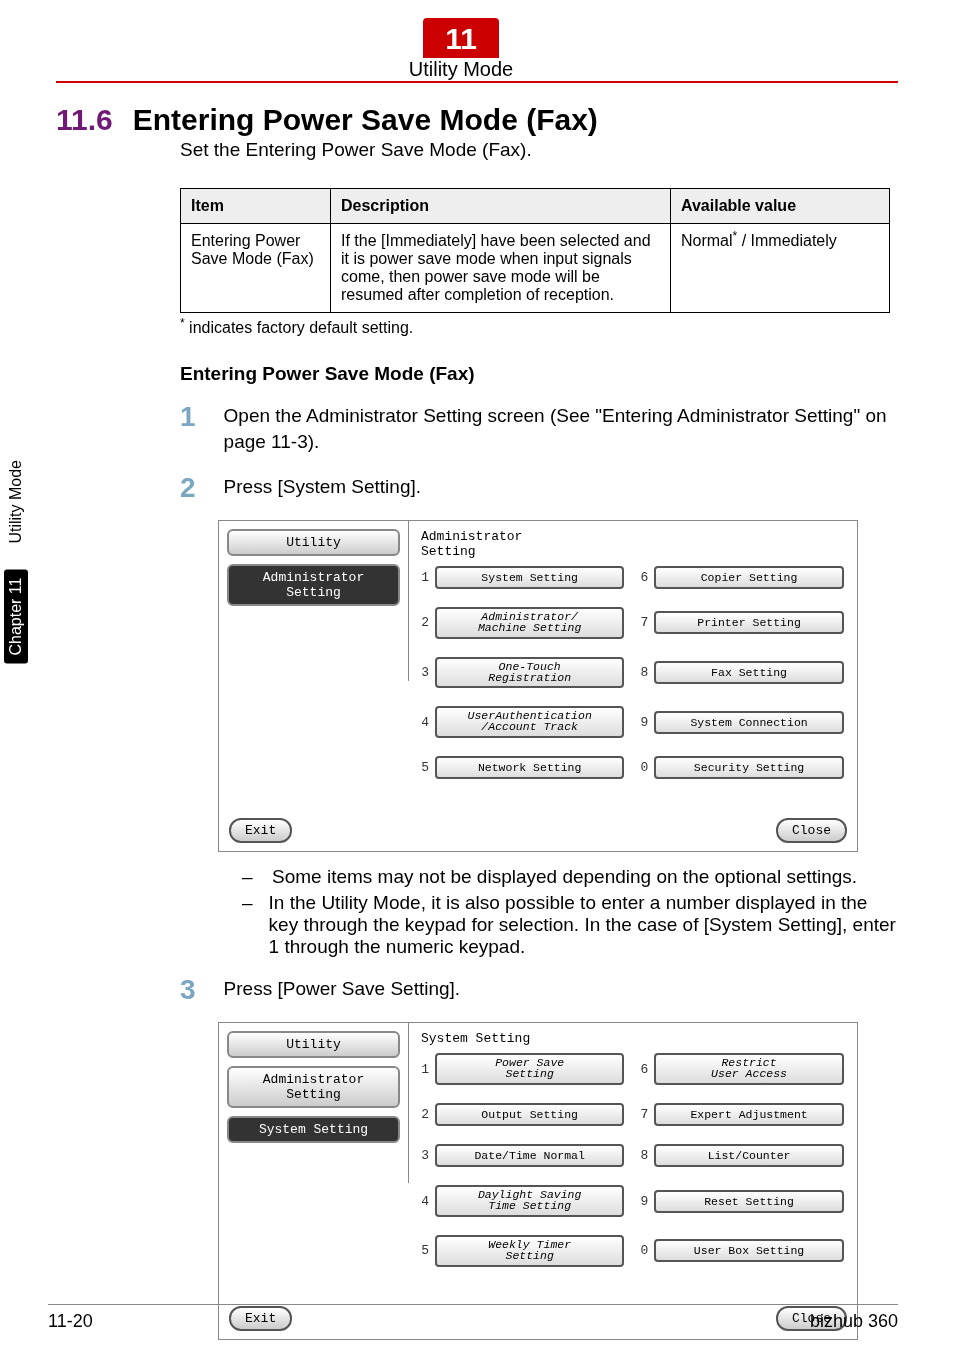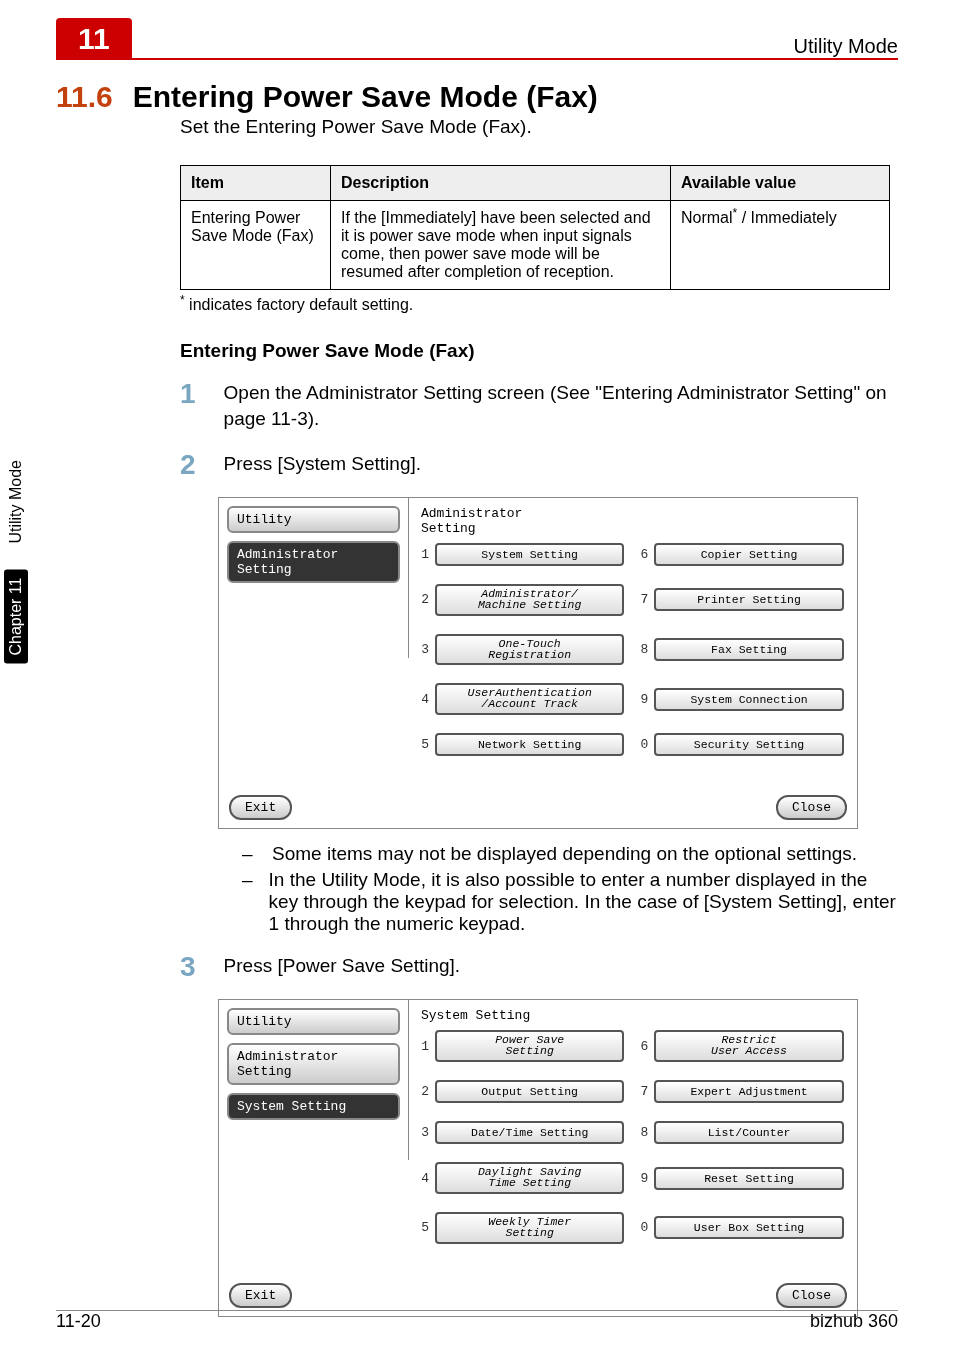--- a/index.html
+++ b/index.html
@@ -8,40 +8,41 @@
     font-family: Arial, Helvetica, sans-serif;
     font-size: 19px;
     background: #fff;
     color: #000;
     width: 954px;
     height: 1352px;
     position: relative;
   }
   .hdr {
     display: flex;
-    align-items: flex-end;
+    align-items: center;
     justify-content: space-between;
-    padding: 18px 56px 0 56px;
+    padding: 18px 56px 0 24px;
+    flex-direction: column;
   }
   .chtab {
     background: #c00;
     color: #fff;
     font-weight: bold;
     font-size: 30px;
     padding: 4px 22px 2px 22px;
     border-radius: 4px 4px 0 0;
   }
   .hdr-right { font-size: 20px; }
   .rule { border-top: 2px solid #c00; margin: 0 56px 24px 56px; }
   .sec {
     display: flex;
     padding: 0 56px;
     gap: 20px;
   }
-  .secnum { color: #c2410c; font-weight: bold; font-size: 30px; margin-top: -4px;}
+  .secnum { color: #701a75; font-weight: bold; font-size: 30px; margin-top: -4px;}
   .sectitle { font-weight: bold; font-size: 30px; margin-top: -4px;}
   .para { padding: 0 56px 0 180px; margin: 0 0 24px 0; line-height: 1.4; }
   .tbl {
     margin: 0 56px 6px 180px;
     border-collapse: collapse;
     width: 710px;
     font-size: 16px;
     border-radius: 25px;
   }
   .tbl th, .tbl td { border: 1px solid #000; padding: 8px 10px; text-align: left; vertical-align: top;}
@@ -67,21 +68,21 @@
   .panel-top { display:flex; align-items:flex-start;}
   .panel-left {
     width:190px; padding:8px; border-right:1px solid #888;
     display:flex; flex-direction:column; gap:8px; min-height:160px;
     position: relative;
   }
   .panel-right { flex:1; padding:6px 8px 36px 8px;}
   .tab {
     background: linear-gradient(#fff,#ccc);
     border:2px solid #888; border-radius:6px;
-    padding:4px 8px; text-align:left;
+    padding:4px 8px; text-align:center;
   }
   .tab.inv { background:#333; color:#fff;}
   .rowbtns { display:flex; gap:12px; flex-wrap:wrap;}
   .btncell { display:flex; align-items:center; gap:6px; width:48%; margin:3px 0;}
   .idx { color:#333; width:12px; text-align:right;}
   .lcdbtn{
     flex:1;
     background: linear-gradient(#fff,#ddd);
     border:2px solid #555; border-radius:4px;
     padding:3px 4px; text-align:center;
@@ -90,23 +91,23 @@
   .lcdbtn.two { line-height:0.95;font-style:italic;}
   .exitrow { display:flex; justify-content:space-between; padding:0 10px 8px 10px;}
   .panel-title { padding:2px 0 4px 4px; font-weight:normal;}
   .sidetab{
     position:absolute; left:0; top:450px; transform-origin:left top;
     transform: rotate(-90deg) translate(-100%,0);
     font-size:16px; padding:4px 10px;
     display:flex; gap:26px; align-items:center;
   }
   .footerbar{
-    position:absolute; bottom:20px; left:56px; right:56px;
+    position:absolute; bottom:20px; left:48px; right:56px;
     display:flex; justify-content:space-between;
-    border-top:1px solid #888; font-size:18px;
+    border-top:1px solid #888; padding-top:6px; font-size:18px;
   }
   .exitbtn{
     background: linear-gradient(#fff,#ccc);
     border:2px solid #555; border-radius:12px;
     padding:3px 14px;
   }
 </style>
 </head>
 <body>
 
@@ -257,21 +258,21 @@
           <div class="btncell">
             <div class="idx">2</div>
             <div class="lcdbtn">Output Setting</div>
           </div>
           <div class="btncell">
             <div class="idx">7</div>
             <div class="lcdbtn">Expert Adjustment</div>
           </div>
           <div class="btncell">
             <div class="idx">3</div>
-            <div class="lcdbtn">Date/Time Setting</div>
+            <div class="lcdbtn">Date/Time Normal</div>
           </div>
           <div class="btncell">
             <div class="idx">8</div>
             <div class="lcdbtn">List/Counter</div>
           </div>
           <div class="btncell">
             <div class="idx">4</div>
             <div class="lcdbtn two"><span>Daylight Saving</span><br><span>Time Setting</span></div>
           </div>
           <div class="btncell">

